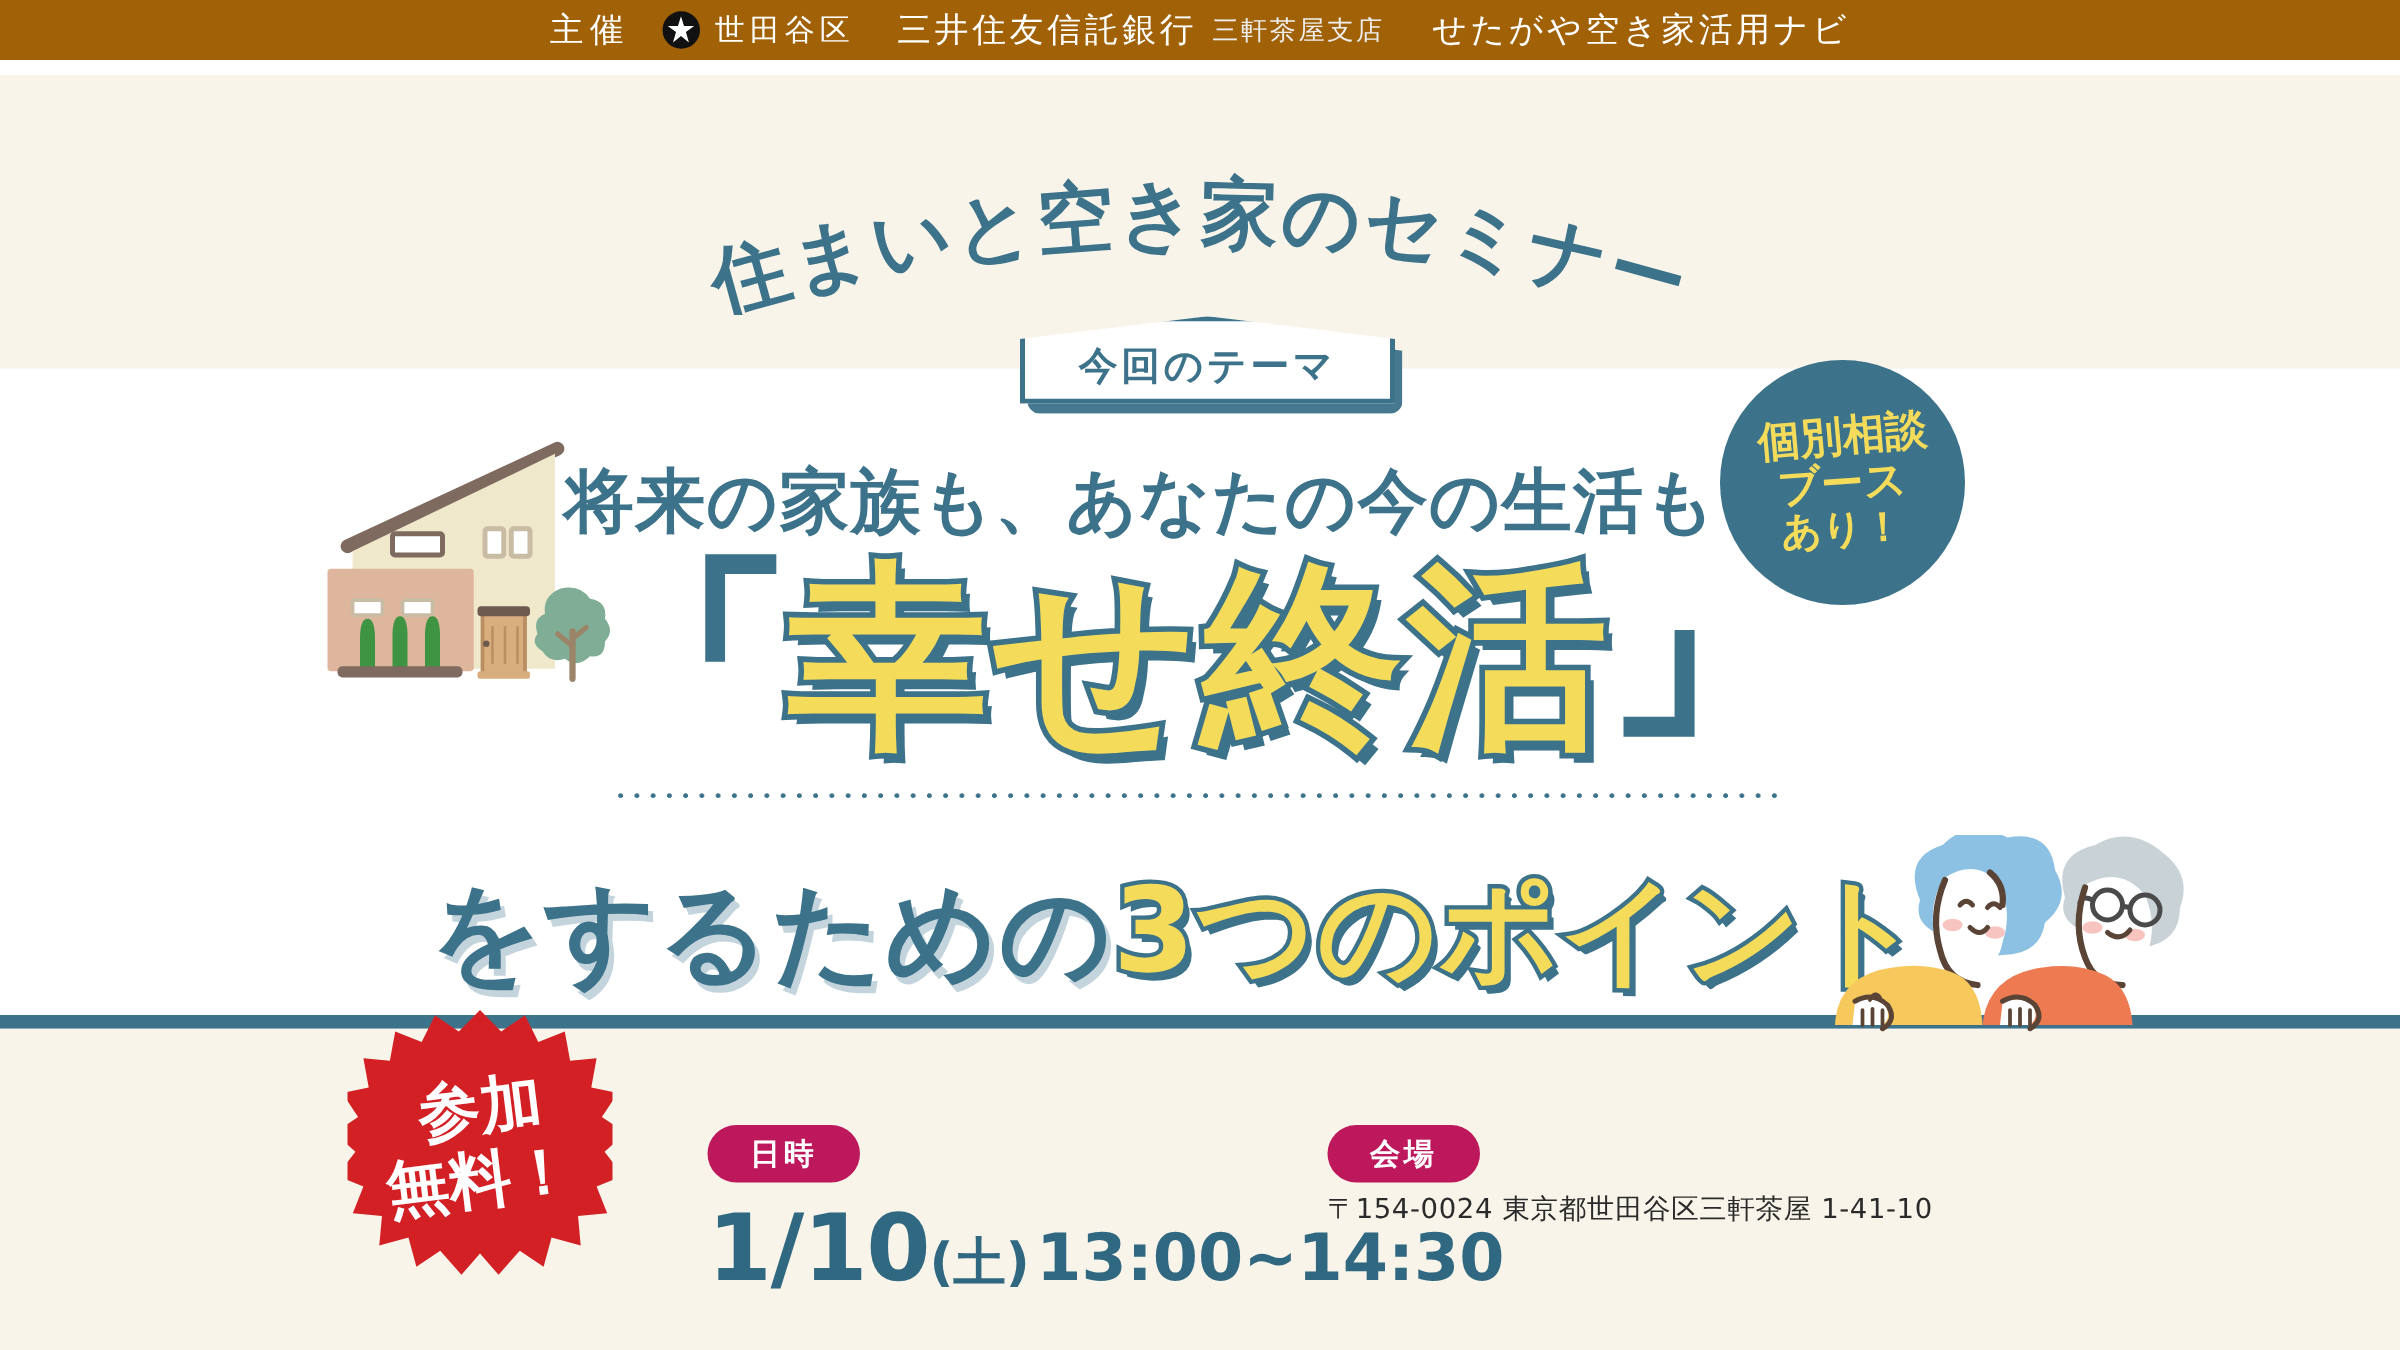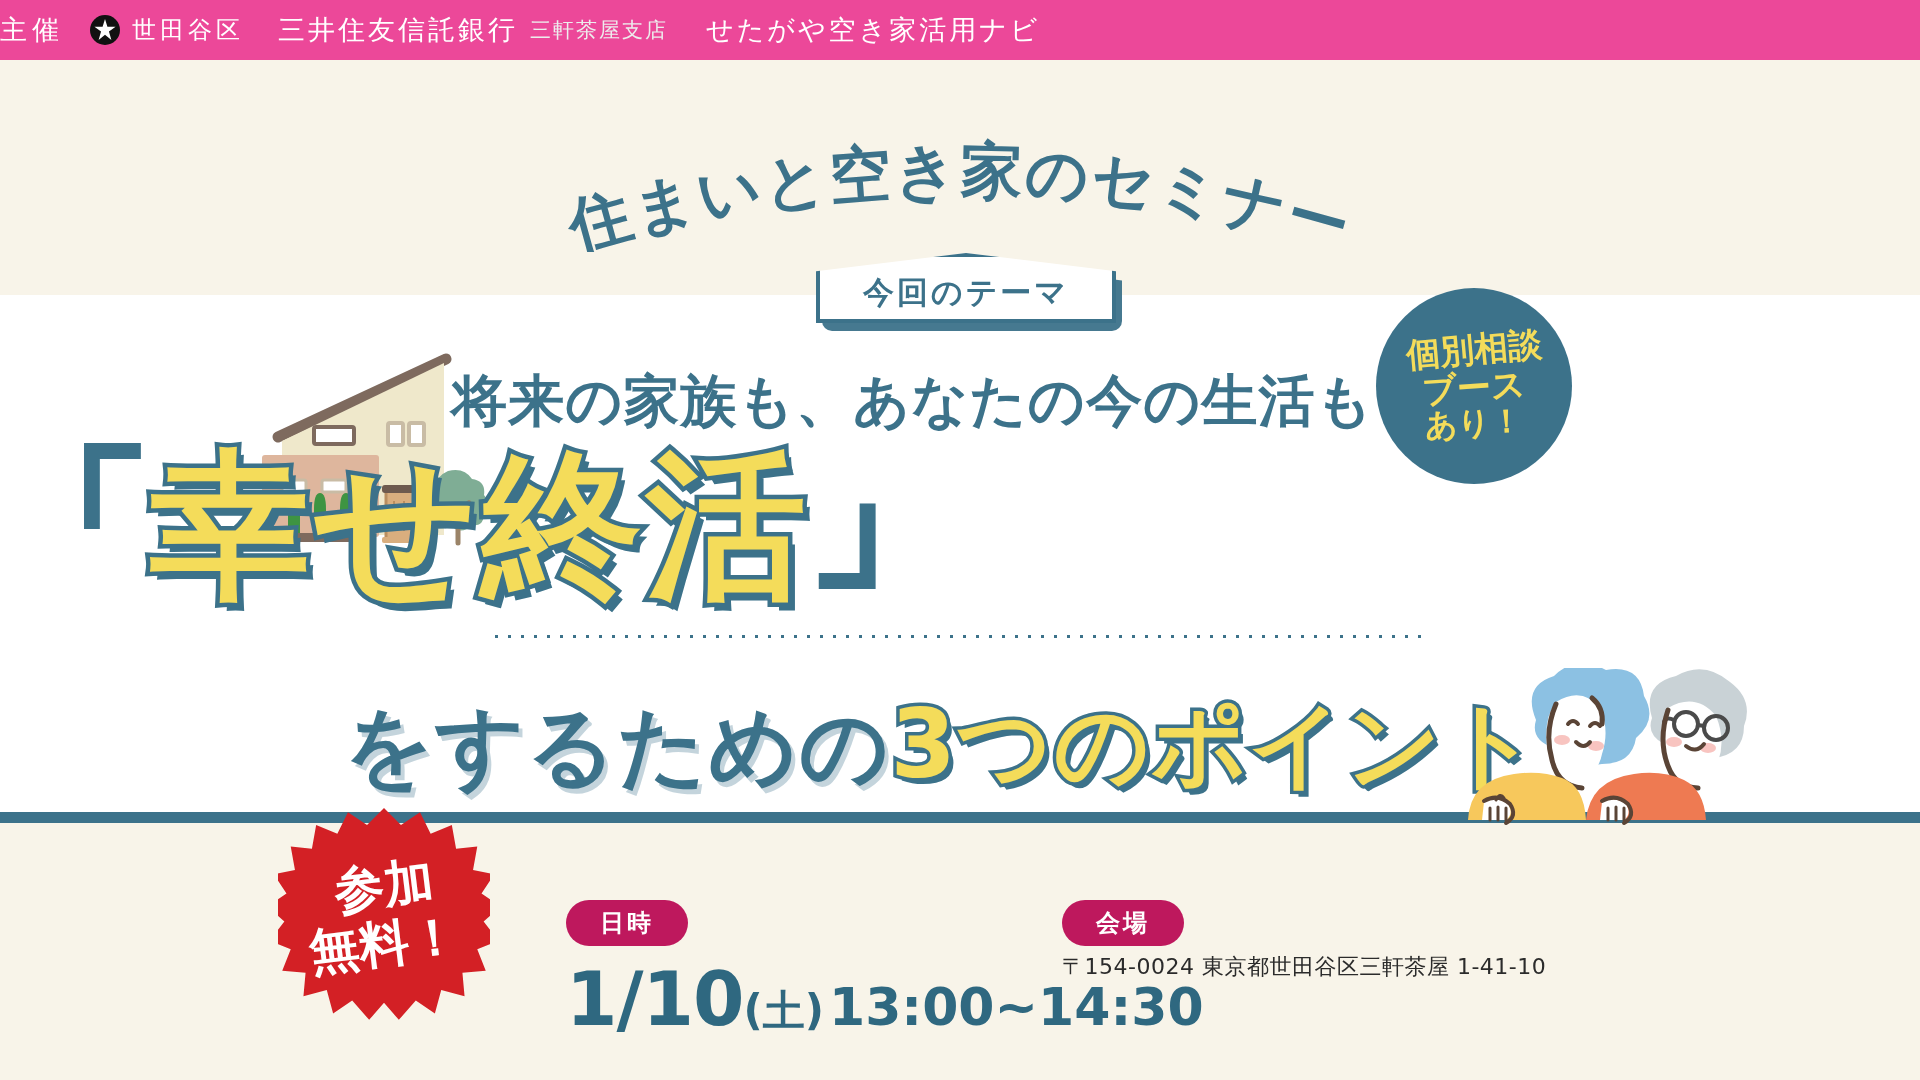--- a/index.html
+++ b/index.html
@@ -23,23 +23,23 @@
     position:absolute; left:0; top:823px; width:1920px; height:257px;
     background:#F8F4E9;
   }
   .divider-rule {
     position:absolute; left:0; top:812px; width:1920px; height:11px;
     background:#3C728A;
   }
 
   
   .header {
-    position:absolute; left:0; top:0; width:1920px; height:60px;
-    background:#ec4899;
-    display:flex; align-items:center; justify-content:flex-start;
+    position:absolute; left:0; top:0; width:1920px; height:48px;
+    background:#a16207;
+    display:flex; align-items:center; justify-content:center;
     gap:0px;
   }
   .hdr-label {
     font-family:"Liberation Serif", serif;
     color:#FFFFFF; font-size:27px; letter-spacing:5px;
     margin-right:26px;
   }
   .ward-logo {
     width:30px; height:30px; border-radius:50%;
     background:#111; position:relative; margin-right:12px;
@@ -106,21 +106,21 @@
   .subtitle {
     position:absolute; left:0; top:364px; width:1825px;
     text-align:center;
     color:#3C728A; font-size:56px; font-weight:bold; letter-spacing:1px;
     font-family:Liberation Mono, monospace;
   }
 
   
   .headline {
     position:absolute; left:0; top:420px; width:1920px;
-    text-align:left; white-space:nowrap;
+    text-align:center; white-space:nowrap;
   }
   .headline .bracket {
     color:transparent;
     font-size:150px; font-weight:bold;
     font-family:"DejaVu Sans", sans-serif;
     -webkit-text-stroke:6px #3C728A;
     vertical-align:top;
   }
   .headline .main {
     color:#F4DC5A;

